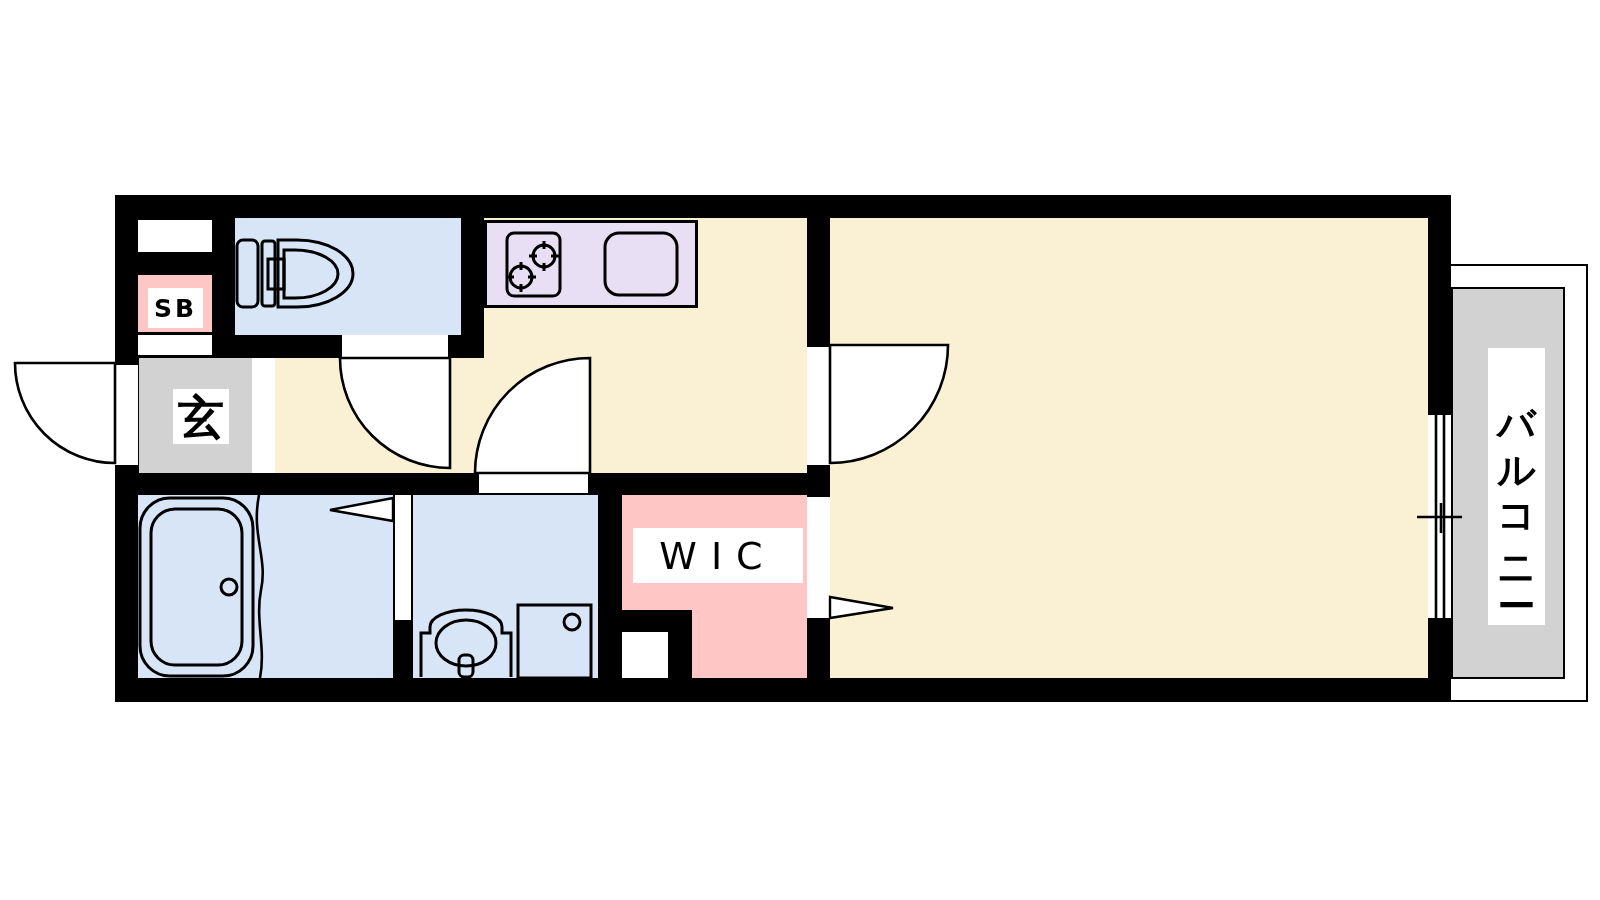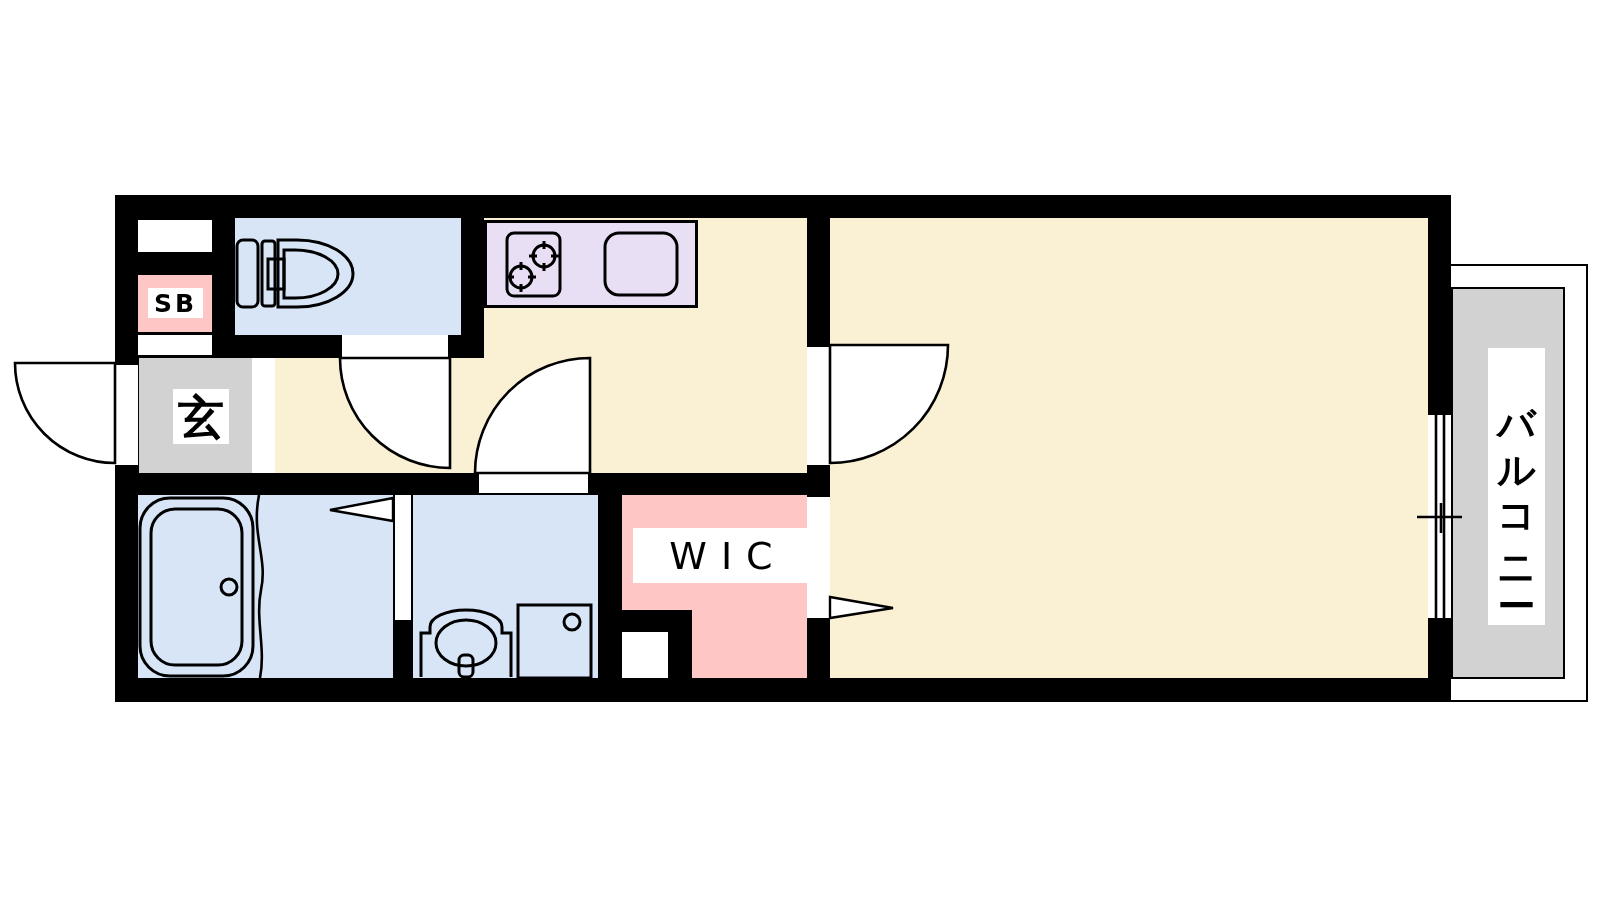--- a/index.html
+++ b/index.html
@@ -120,18 +120,18 @@
     <polygon class="tri" points="830,597 830,618 893,608"></polygon>
 
     <g>
       <line class="ln" x1="1436" y1="415" x2="1436" y2="618" stroke-width="2"></line>
       <line class="ln" x1="1444" y1="415" x2="1444" y2="618" stroke-width="2"></line>
       <line class="ln" x1="1417" y1="517" x2="1462" y2="517"></line>
       <line class="ln" x1="1441" y1="503" x2="1441" y2="533"></line>
     </g>
   </svg>
 
-  <div class="label" style="left:633px;top:528px;width:170px;height:55px;font-size:38px;font-weight:500;letter-spacing:14px;padding-left:10px;">WIC</div>
+  <div class="label" style="left:633px;top:528px;width:170px;height:55px;font-size:38px;font-weight:500;letter-spacing:14px;">WIC</div>
   <div class="label" style="left:173px;top:389px;width:56px;height:55px;font-size:46px;font-weight:600;">玄</div>
-  <div class="label" style="left:148px;top:288px;width:55px;height:30px;font-size:25px;font-weight:600;letter-spacing:3px;">SB</div>
+  <div class="label" style="left:148px;top:288px;width:55px;height:40px;font-size:25px;font-weight:600;letter-spacing:3px;">SB</div>
   <div class="label" style="left:1488px;top:348px;width:57px;height:277px;font-size:38px;font-weight:600;writing-mode:vertical-rl;letter-spacing:8px;">バルコニー</div>
 
 </div>
 
 </body></html>

